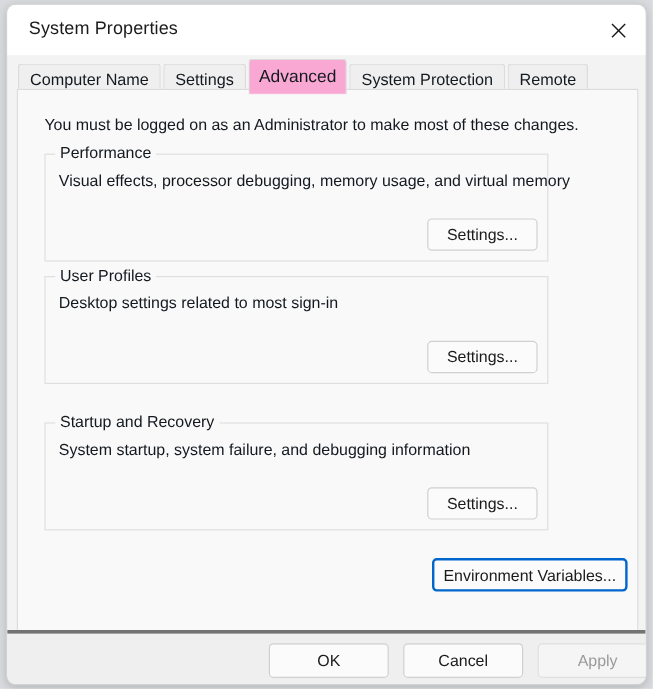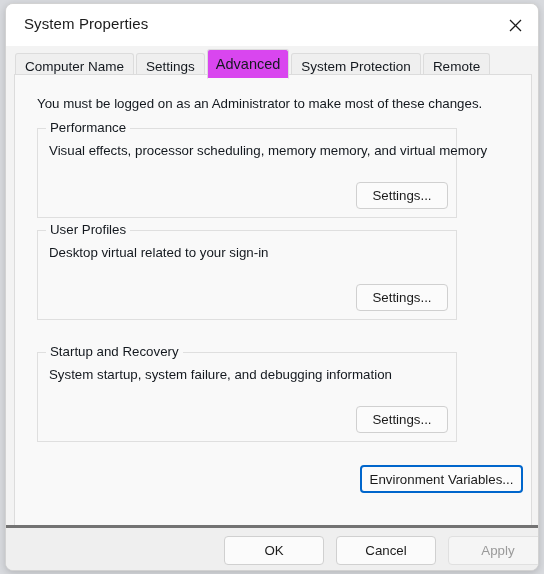--- a/index.html
+++ b/index.html
@@ -81,21 +81,21 @@
     margin-right: 2px;
     border-top-left-radius: 3px;
     border-top-right-radius: 3px;
     box-sizing: border-box;
     white-space: nowrap;
     cursor: default;
     position: relative;
     top: 0px;
   }
   .tab.active {
-    background: #d946ef;
+    background: #f9a8d4;
     height: 30px;
     line-height: 29px;
     border: 1px solid #dcdcdc;
     border-bottom: 1px solid #f9f9f9;
     z-index: 5;
     font-size: 14.5px;
     padding: 0 8px;
     top: 1px;
   }
 
@@ -232,27 +232,27 @@
     <div class="tab">System Protection</div>
     <div class="tab">Remote</div>
   </div>
 
   <div id="tabpanel">
 
     <div id="admin-note">You must be logged on as an Administrator to make most of these changes.</div>
 
     <div class="groupbox" id="gb-performance">
       <div class="group-legend">Performance</div>
-      <div class="group-desc">Visual effects, processor scheduling, memory memory, and virtual memory</div>
+      <div class="group-desc">Visual effects, processor debugging, memory usage, and virtual memory</div>
       <div class="btn btn-settings">Settings...</div>
     </div>
 
     <div class="groupbox" id="gb-userprofiles">
       <div class="group-legend">User Profiles</div>
-      <div class="group-desc">Desktop virtual related to your sign-in</div>
+      <div class="group-desc">Desktop settings related to most sign-in</div>
       <div class="btn btn-settings">Settings...</div>
     </div>
 
     <div class="groupbox" id="gb-startup">
       <div class="group-legend">Startup and Recovery</div>
       <div class="group-desc">System startup, system failure, and debugging information</div>
       <div class="btn btn-settings">Settings...</div>
     </div>
 
     <div class="btn" id="btn-envvars">Environment Variables...</div>

